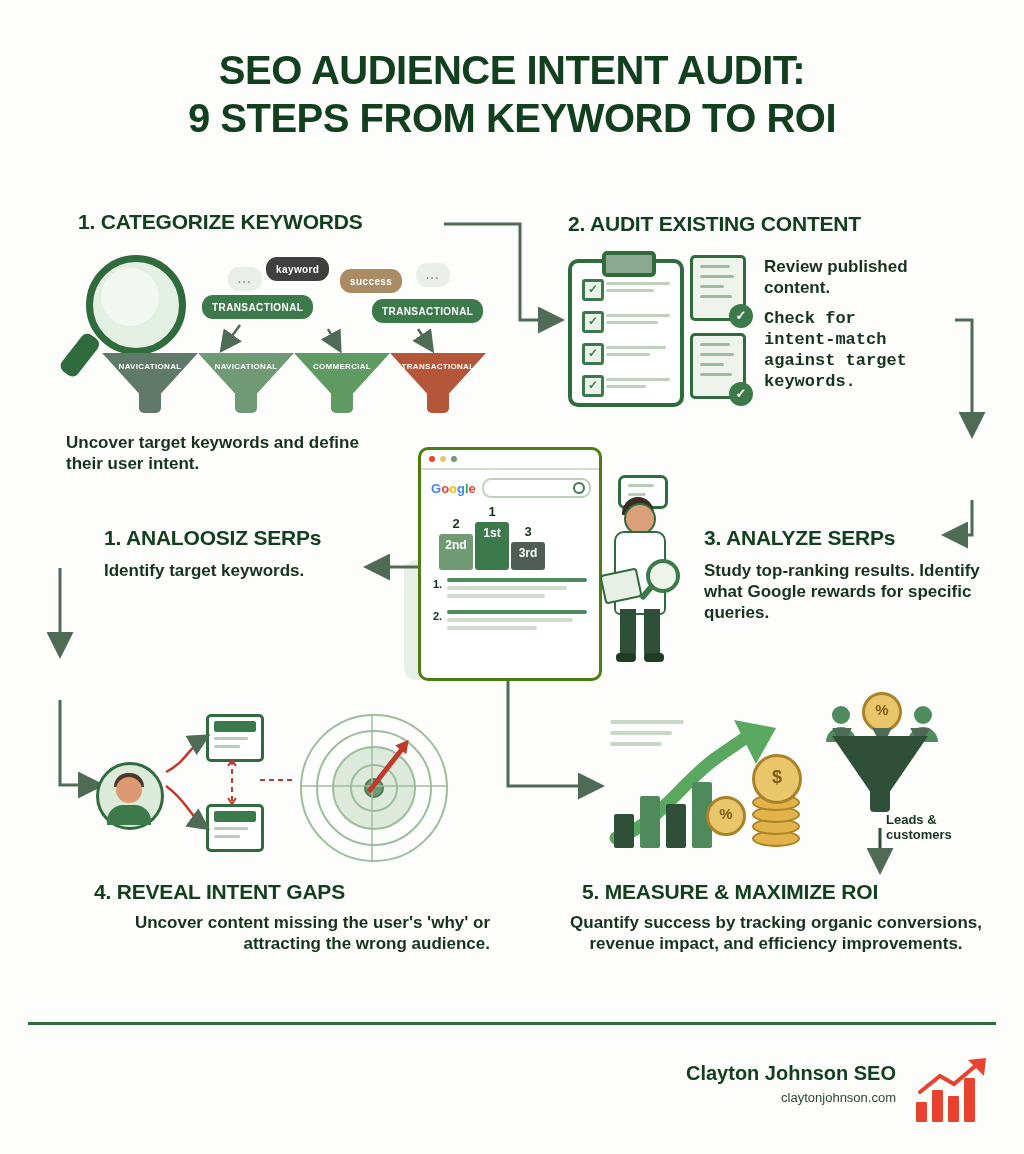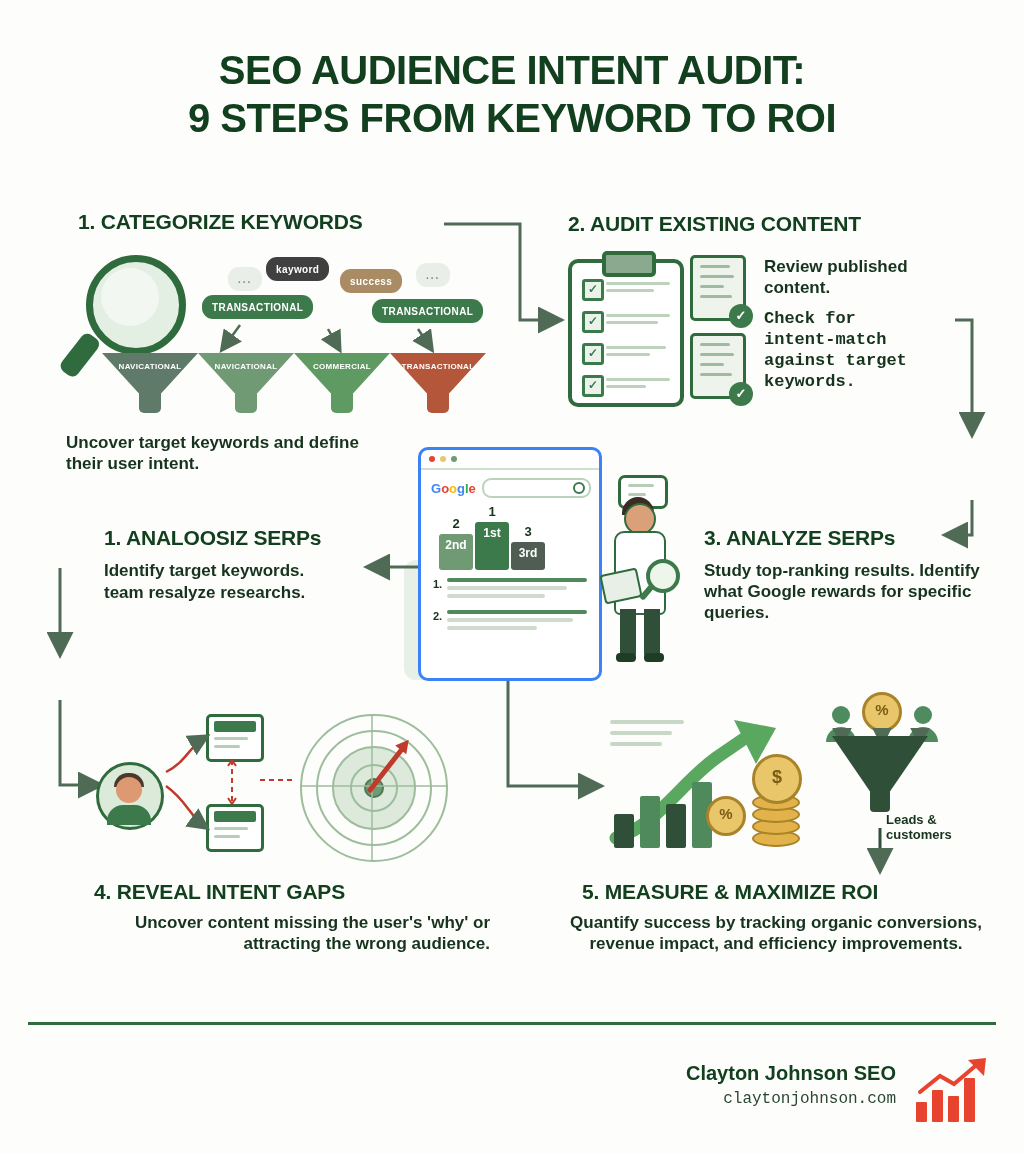--- a/index.html
+++ b/index.html
@@ -126,21 +126,21 @@
   .doc i { display:block; height:3px; background:#9fbb9f; border-radius:2px; margin:7px 7px 0 7px; }
   .doc-check {
     position: absolute; right: -10px; bottom: -10px; width: 24px; height: 24px;
     border-radius: 50%; background: #3d7a4b; color: #fff; font-size: 13px;
     text-align: center; line-height: 24px; font-weight: bold;
   }
 
   
   .browser {
     position: absolute; left: 418px; top: 447px; width: 178px; height: 228px;
-    background: #fff; border: 3px solid #3b82f6; border-radius: 10px;
+    background: #fff; border: 3px solid #4d7c0f; border-radius: 10px;
   }
   .browser-shadow {
     position: absolute; left: 404px; top: 560px; width: 178px; height: 120px;
     background: #e7efe6; border-radius: 12px; z-index: -1;
   }
   .browser-bar { height: 18px; border-bottom: 2px solid #cfe0cd; display: flex; align-items: center; padding-left: 8px; }
   .dot { width: 6px; height: 6px; border-radius: 50%; margin-right: 5px; }
   .google-row { display: flex; align-items: center; padding: 8px 8px 4px 10px; }
   .google-word { font-size: 13px; font-weight: bold; }
   .gsearch {
@@ -236,21 +236,21 @@
   .svg-layer { position: absolute; left: 0; top: 0; width: 1024px; height: 1154px; pointer-events: none; }
 
   
   .footer-rule { position: absolute; left: 28px; top: 1022px; width: 968px; height: 3px; background: #2f6b3d; }
   .footer-name {
     position: absolute; right: 128px; top: 1062px; text-align: right;
     font-size: 20px; font-weight: bold; color: #12401f;
   }
   .footer-site {
     position: absolute; right: 128px; top: 1090px; text-align: center;
-    font-size: 16px; color: #2b4633; font-family: Liberation Mono, monospace;
+    font-size: 13px; color: #2b4633;
   }
   .footer-logo { position: absolute; right: 30px; top: 1058px; width: 78px; height: 64px; }
   .logo-bar { position: absolute; bottom: 0; width: 11px; background: #e8432f; border-radius: 1px; }
 </style>
 </head>
 <body>
 
 <div class="page">
 
   <div class="title">
@@ -441,21 +441,20 @@
     <div class="doc-mag"></div>
     <div class="doc-mag-h"></div>
     <div class="doc-leg" style="left:20px"></div>
     <div class="doc-leg" style="left:44px"></div>
     <div class="doc-shoe" style="left:16px"></div>
     <div class="doc-shoe" style="left:44px"></div>
   </div>
 
   <div class="heading" style="left:104px; top:526px;">1. ANALOOSIZ SERPs</div>
   <div class="body-text" style="left:104px; top:560px; width:280px;">Identify target keywords.</div>
-  <div class="body-text" style="left:104px; top:582px; width:280px;">team resalyze researchs.</div>
 
   <div class="heading" style="left:704px; top:526px;">3. ANALYZE SERPs</div>
   <div class="body-text" style="left:704px; top:560px; width:290px;">Study top-ranking results. Identify what Google rewards for specific queries.</div>
 
   <div class="s4">
     <div class="avatar-circle">
       <div class="av-hair"></div>
       <div class="av-head"></div>
       <div class="av-body"></div>
     </div>

